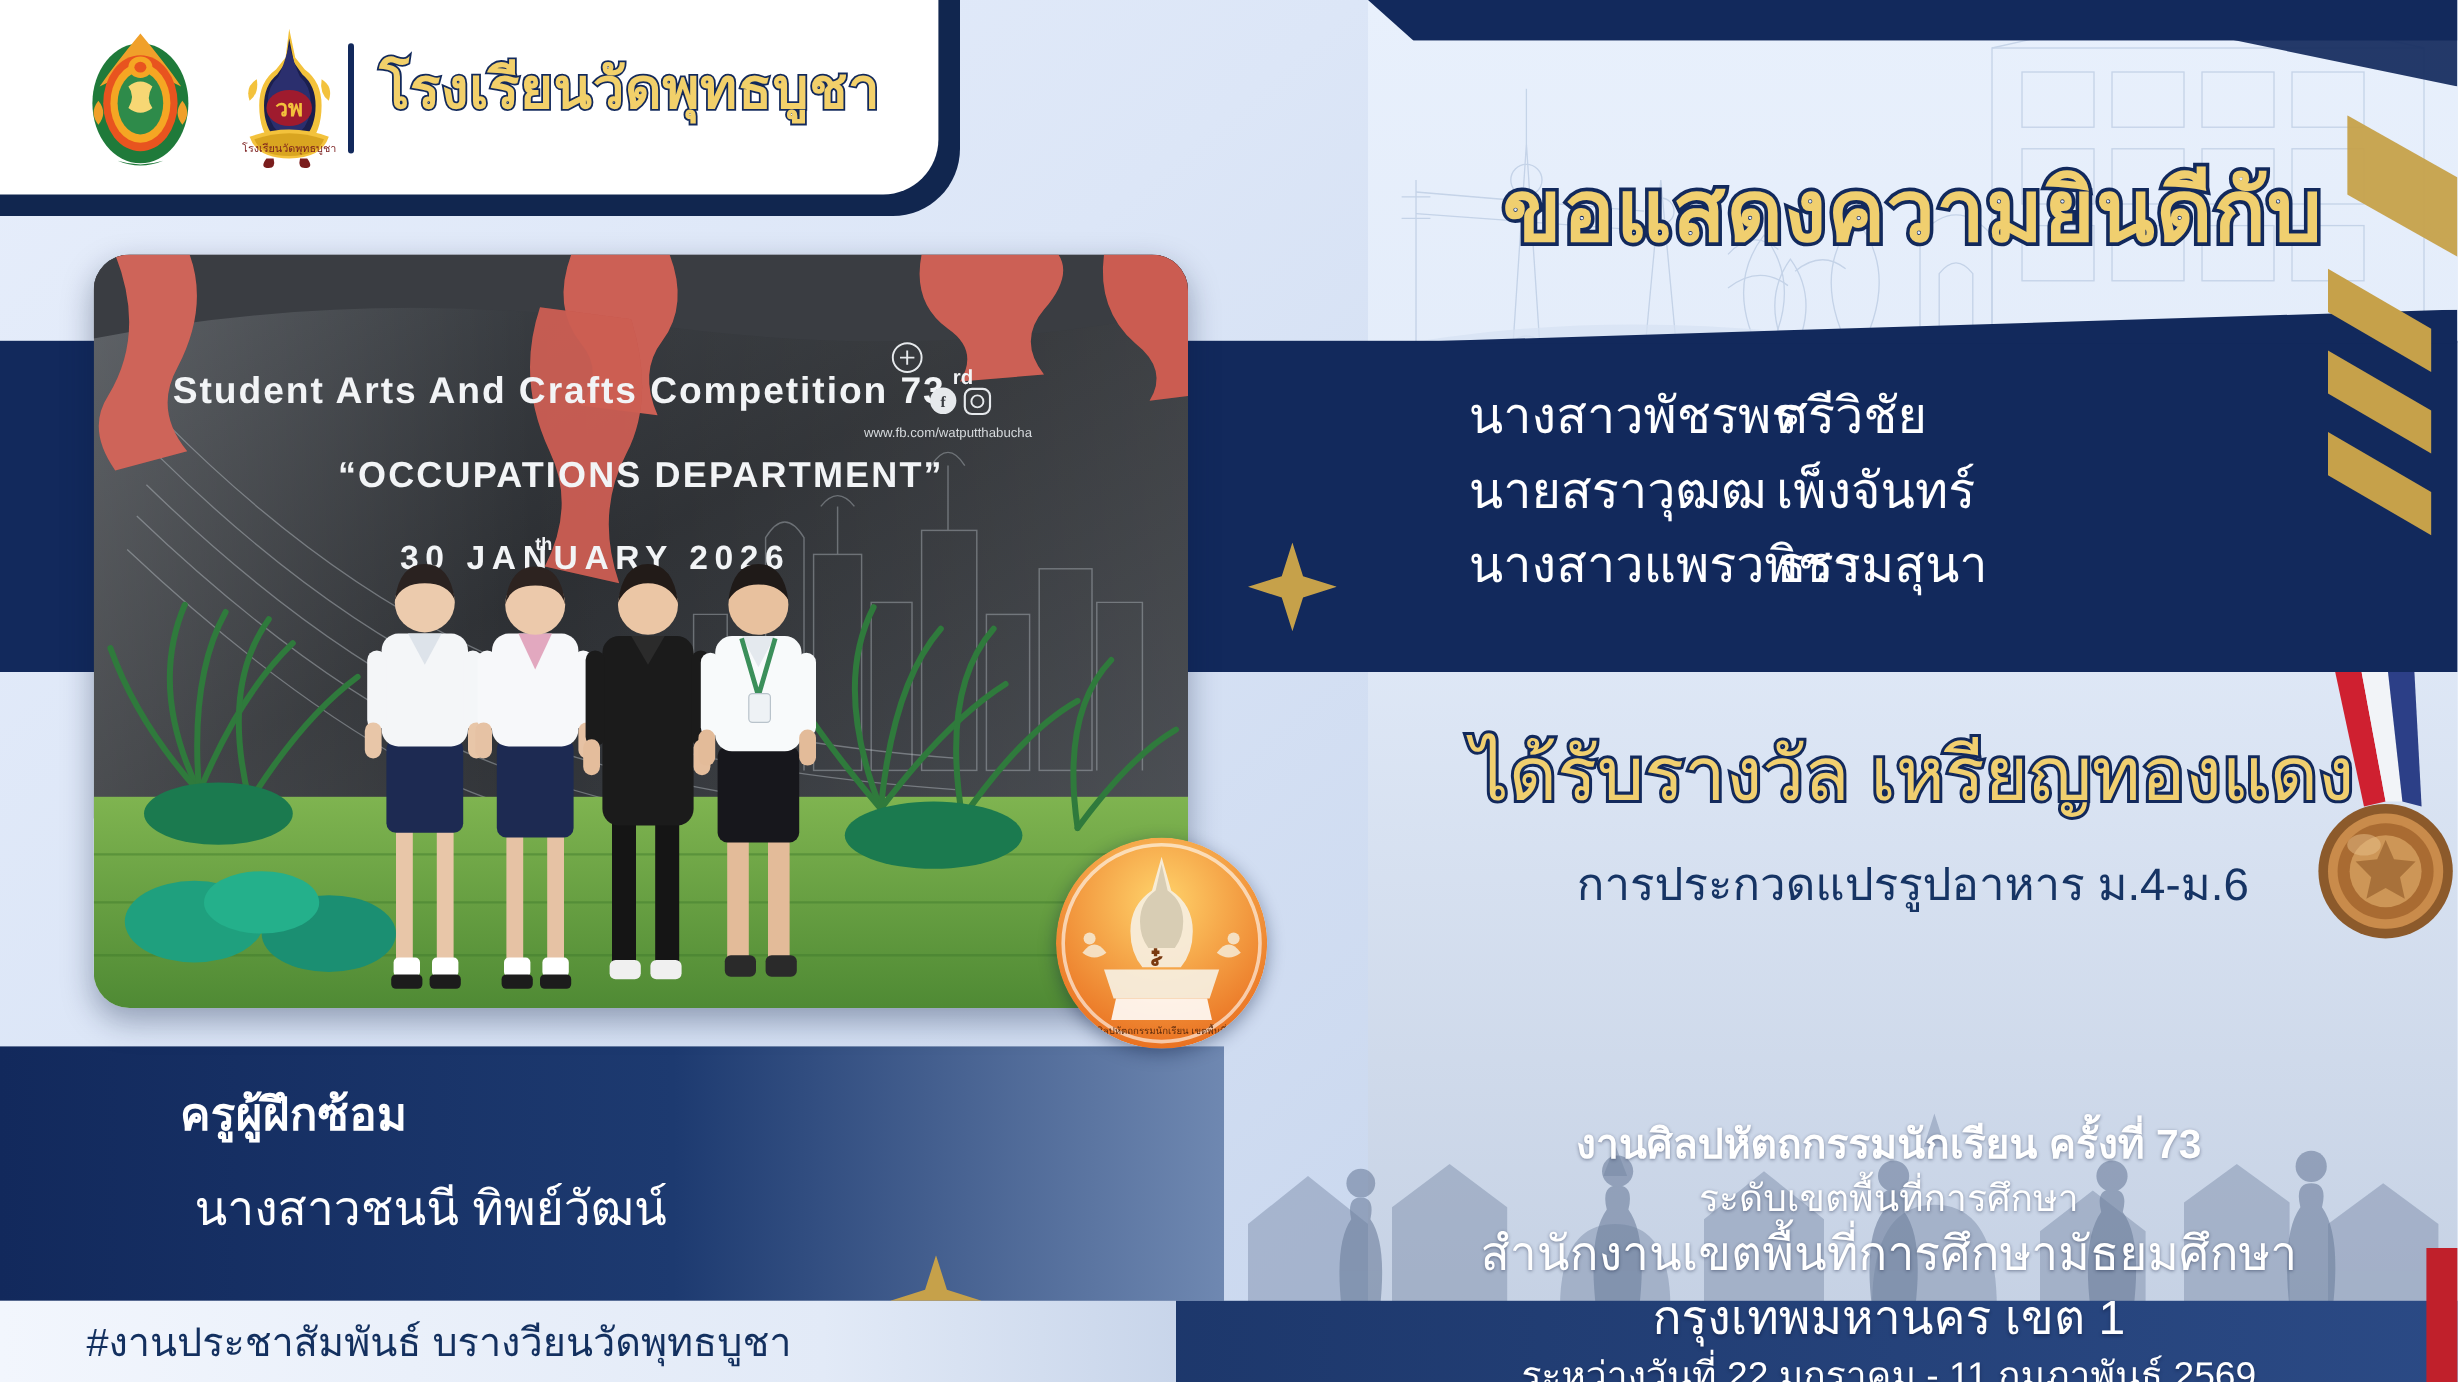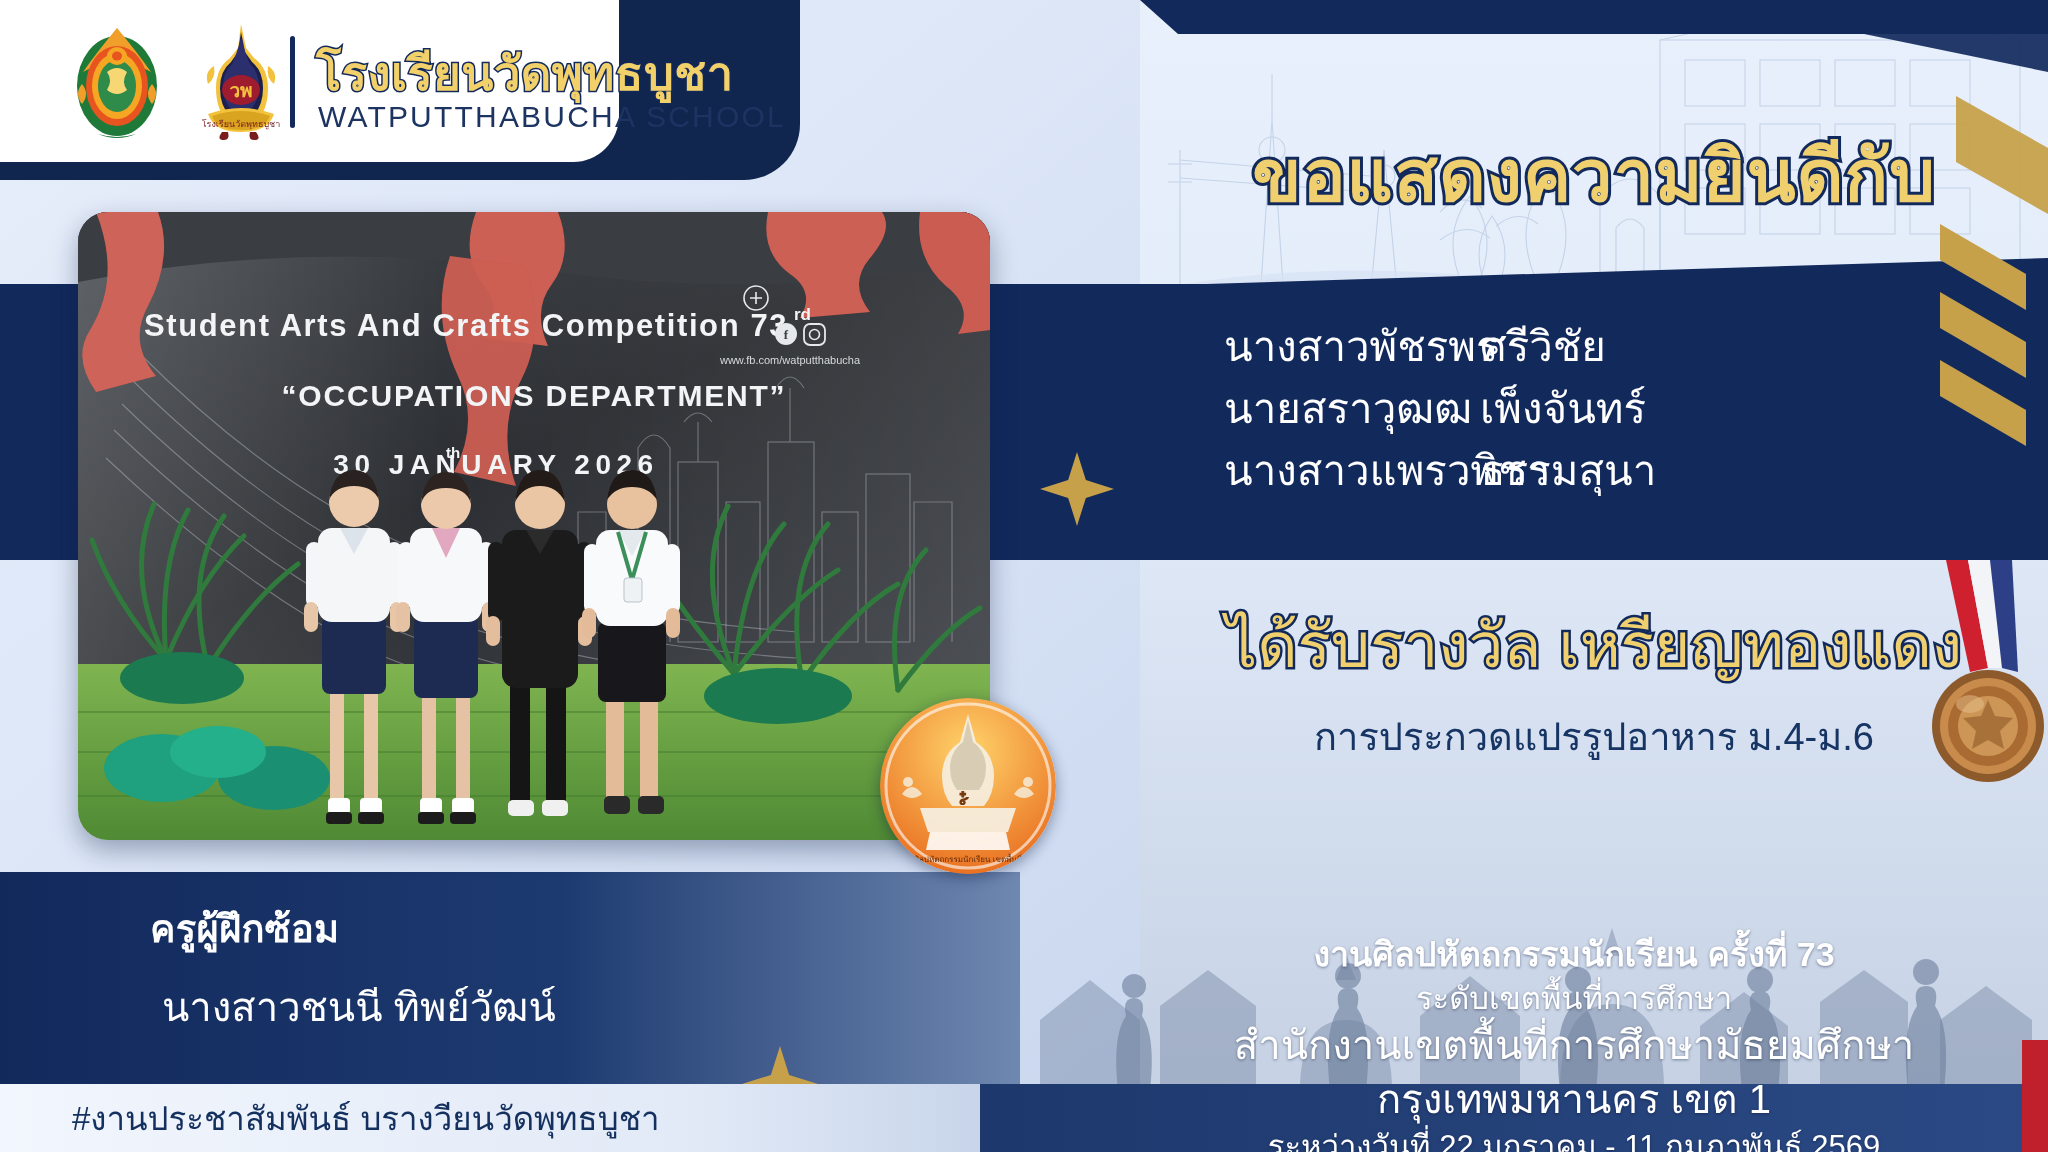--- a/index.html
+++ b/index.html
@@ -56,21 +56,21 @@
     position:absolute; left:0; top:1084px; width:980px; height:68px;
     background:linear-gradient(90deg,#f2f6fd 0%,#e2eaf7 70%,#c8d5ea 100%);
   }
   .footer-red{
     position:absolute; right:0; top:1040px; width:26px; height:112px;
     background:#c0202b;
   }
 
   
   .logo-card{
-    position:absolute; left:0; top:0; width:619px; height:162px;
+    position:absolute; left:0; top:0; width:782px; height:162px;
     background:#ffffff;
     border-bottom-right-radius:46px;
     z-index:8;
   }
   .logo-card-shadow{
     position:absolute; left:0; top:0; width:800px; height:180px;
     background:#11264f;
     border-bottom-right-radius:56px; z-index:7;
   }
   .seal{ position:absolute; top:22px; width:118px; height:118px; }
@@ -314,21 +314,20 @@
       <path d="M32 44 q-10 6 -6 18 q8 -6 6 -18Z" fill="#f3c23c"></path>
       <path d="M86 44 q10 6 6 18 q-8 -6 -6 -18Z" fill="#f3c23c"></path>
       <path d="M26 92 q33 -12 66 0 q-6 18 -33 18 q-27 0 -33 -18Z" fill="#f3c23c"></path>
       <path d="M30 94 q29 -10 58 0 q-5 14 -29 14 q-24 0 -29 -14Z" fill="#d9a520"></path>
       <text x="59" y="105" font-size="9" fill="#7a1d1d" text-anchor="middle" font-family="serif">โรงเรียนวัดพุทธบูชา</text>
       <path d="M40 110 q-6 8 2 8 q6 0 4 -8Z" fill="#7a1d1d"></path>
       <path d="M74 110 q6 8 -2 8 q-6 0 -4 -8Z" fill="#7a1d1d"></path>
     </svg>
     <div class="vdiv"></div>
     <div class="school-th">โรงเรียนวัดพุทธบูชา</div>
-    <div class="school-en">WATPUTTHABUCHA SCHOOL</div>
   </div>
 
   <div class="main-title">ขอแสดงความยินดีกับ</div>
 
   <div class="names">
     <div class="name-row">
       <span class="name-first">นางสาวพัชรพร</span>
       <span class="name-last">ศรีวิชัย</span>
     </div>
     <div class="name-row">

